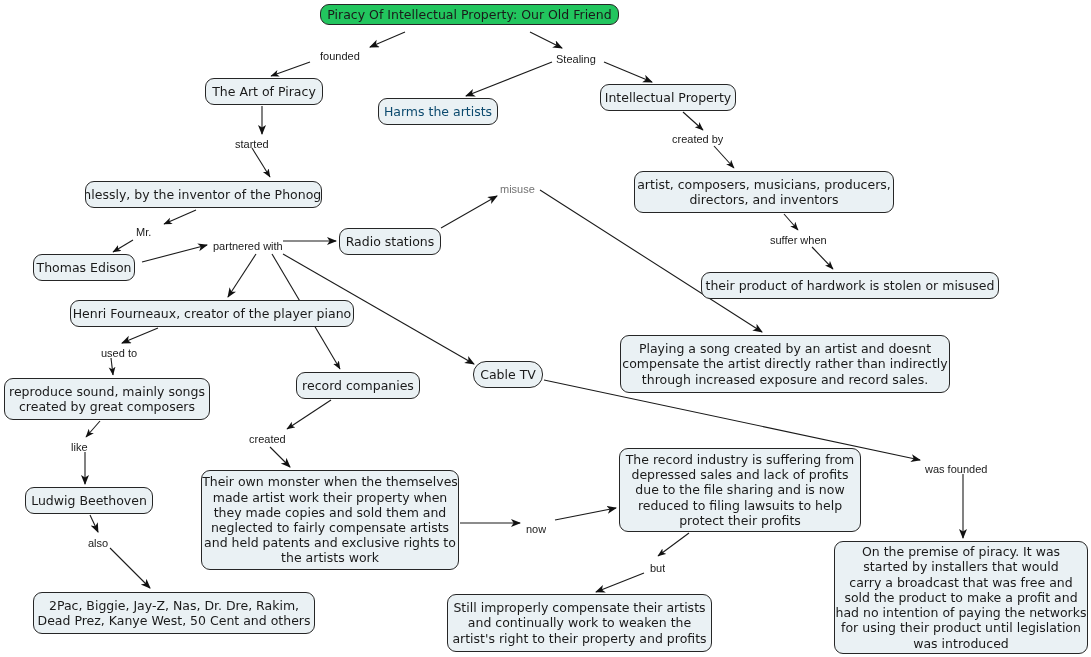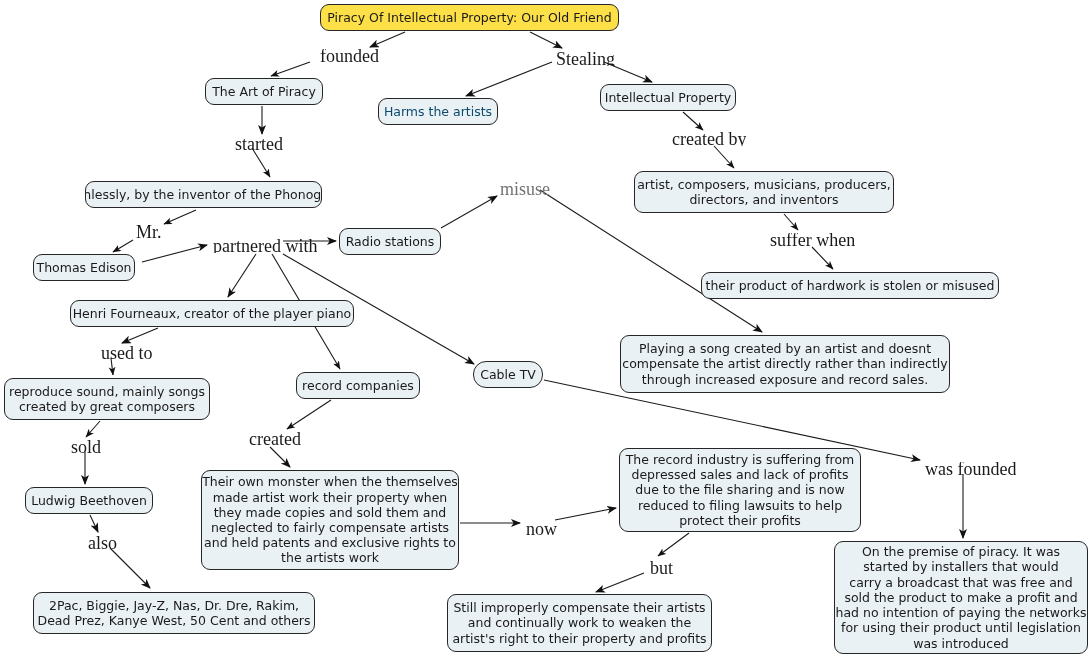--- a/index.html
+++ b/index.html
@@ -36,22 +36,22 @@
     white-space: pre;
     overflow: hidden;
     display: flex;
     align-items: center;
     justify-content: center;
     padding: 0 1px;
   }
   .edge-label {
     position: absolute;
     color: #1a1a1a;
-    font-family: Liberation Serif, serif;
-    font-size: 18px;
+    font-family: Liberation Sans, sans-serif;
+    font-size: 11px;
     line-height: 14px;
     white-space: pre;
     overflow: hidden;
     background: transparent;
     text-align: left;
   }
 </style>
 </head>
 <body>
 
@@ -96,21 +96,21 @@
         <path d="M 110 548 L 150 588" marker-end="url(#ah-big)"></path>
         <path d="M 460 523 L 520 523" marker-end="url(#ah-big)"></path>
         <path d="M 555 520 L 616 508" marker-end="url(#ah-big)"></path>
         <path d="M 544 380 L 920 460" marker-end="url(#ah-big)"></path>
         <path d="M 963 474 L 963 538" marker-end="url(#ah-big)"></path>
         <path d="M 689 533 L 658 556" marker-end="url(#ah-small)"></path>
         <path d="M 644 573 L 596 592" marker-end="url(#ah-big)"></path>
       </g>
   </svg>
   <div id="node-layer">
-      <div class="node" style="left: 320px; top: 4px; width: 299px; height: 27px; background: #fde047; border-color: rgb(38, 38, 38); color: rgb(26, 26, 26); text-align: center;"><span>Piracy Of Intellectual Property: Our Old Friend</span></div>
+      <div class="node" style="left: 320px; top: 4px; width: 299px; height: 21px; background: #22c55e; border-color: rgb(38, 38, 38); color: rgb(26, 26, 26); text-align: center;"><span>Piracy Of Intellectual Property: Our Old Friend</span></div>
       <div class="node" style="left: 205px; top: 78px; width: 118px; height: 27px; background: rgb(234, 241, 244); border-color: rgb(38, 38, 38); color: rgb(26, 26, 26);"><span>The Art of Piracy</span></div>
       <div class="node" style="left: 378px; top: 98px; width: 120px; height: 27px; background: rgb(234, 241, 244); border-color: rgb(38, 38, 38); color: #0c4a6e; align-items: center;"><span>Harms the artists</span></div>
       <div class="node" style="left: 600px; top: 84px; width: 136px; height: 27px; background: rgb(234, 241, 244); border-color: rgb(38, 38, 38); color: rgb(26, 26, 26);"><span>Intellectual Property</span></div>
       <div class="node" style="left: 634px; top: 171px; width: 260px; height: 42px; background: rgb(234, 241, 244); border-color: rgb(38, 38, 38); color: rgb(26, 26, 26);"><span>artist, composers, musicians, producers,
 directors, and inventors</span></div>
       <div class="node" style="left: 701px; top: 272px; width: 298px; height: 27px; background: rgb(234, 241, 244); border-color: rgb(38, 38, 38); color: rgb(26, 26, 26);"><span>their product of hardwork is stolen or misused</span></div>
       <div class="node" style="left: 85px; top: 181px; width: 237px; height: 27px; background: rgb(234, 241, 244); border-color: rgb(38, 38, 38); color: rgb(26, 26, 26);"><span>Harmlessly, by the inventor of the Phonograph</span></div>
       <div class="node" style="left: 33px; top: 254px; width: 102px; height: 27px; background: rgb(234, 241, 244); border-color: rgb(38, 38, 38); color: rgb(26, 26, 26);"><span>Thomas Edison</span></div>
       <div class="node" style="left: 339px; top: 228px; width: 102px; height: 27px; background: rgb(234, 241, 244); border-color: rgb(38, 38, 38); color: rgb(26, 26, 26);"><span>Radio stations</span></div>
       <div class="node" style="left: 70px; top: 300px; width: 284px; height: 27px; background: rgb(234, 241, 244); border-color: rgb(38, 38, 38); color: rgb(26, 26, 26);"><span>Henri Fourneaux, creator of the player piano</span></div>
@@ -149,20 +149,20 @@
   <div id="label-layer">
       <div class="edge-label" style="left: 320px; top: 49px; color: rgb(26, 26, 26);">founded</div>
       <div class="edge-label" style="left: 556px; top: 52px; color: rgb(26, 26, 26);">Stealing</div>
       <div class="edge-label" style="left: 235px; top: 137px; color: rgb(26, 26, 26);">started</div>
       <div class="edge-label" style="left: 672px; top: 132px; color: rgb(26, 26, 26);">created by</div>
       <div class="edge-label" style="left: 770px; top: 233px; color: rgb(26, 26, 26);">suffer when</div>
       <div class="edge-label" style="left: 136px; top: 225px; color: rgb(26, 26, 26);">Mr.</div>
       <div class="edge-label" style="left: 213px; top: 239px; color: rgb(26, 26, 26);">partnered with</div>
       <div class="edge-label" style="left: 500px; top: 182px; color: #737373;">misuse</div>
       <div class="edge-label" style="left: 101px; top: 346px; color: rgb(26, 26, 26);">used to</div>
-      <div class="edge-label" style="left: 71px; top: 440px; color: rgb(26, 26, 26);">sold</div>
+      <div class="edge-label" style="left: 71px; top: 440px; color: rgb(26, 26, 26);">like</div>
       <div class="edge-label" style="left: 249px; top: 432px; color: rgb(26, 26, 26);">created</div>
       <div class="edge-label" style="left: 88px; top: 536px; color: rgb(26, 26, 26);">also</div>
       <div class="edge-label" style="left: 526px; top: 522px; color: rgb(26, 26, 26);">now</div>
       <div class="edge-label" style="left: 650px; top: 561px; color: rgb(26, 26, 26);">but</div>
       <div class="edge-label" style="left: 925px; top: 462px; color: rgb(26, 26, 26);">was founded</div>
     </div>
 </div>
 
 </body></html>

